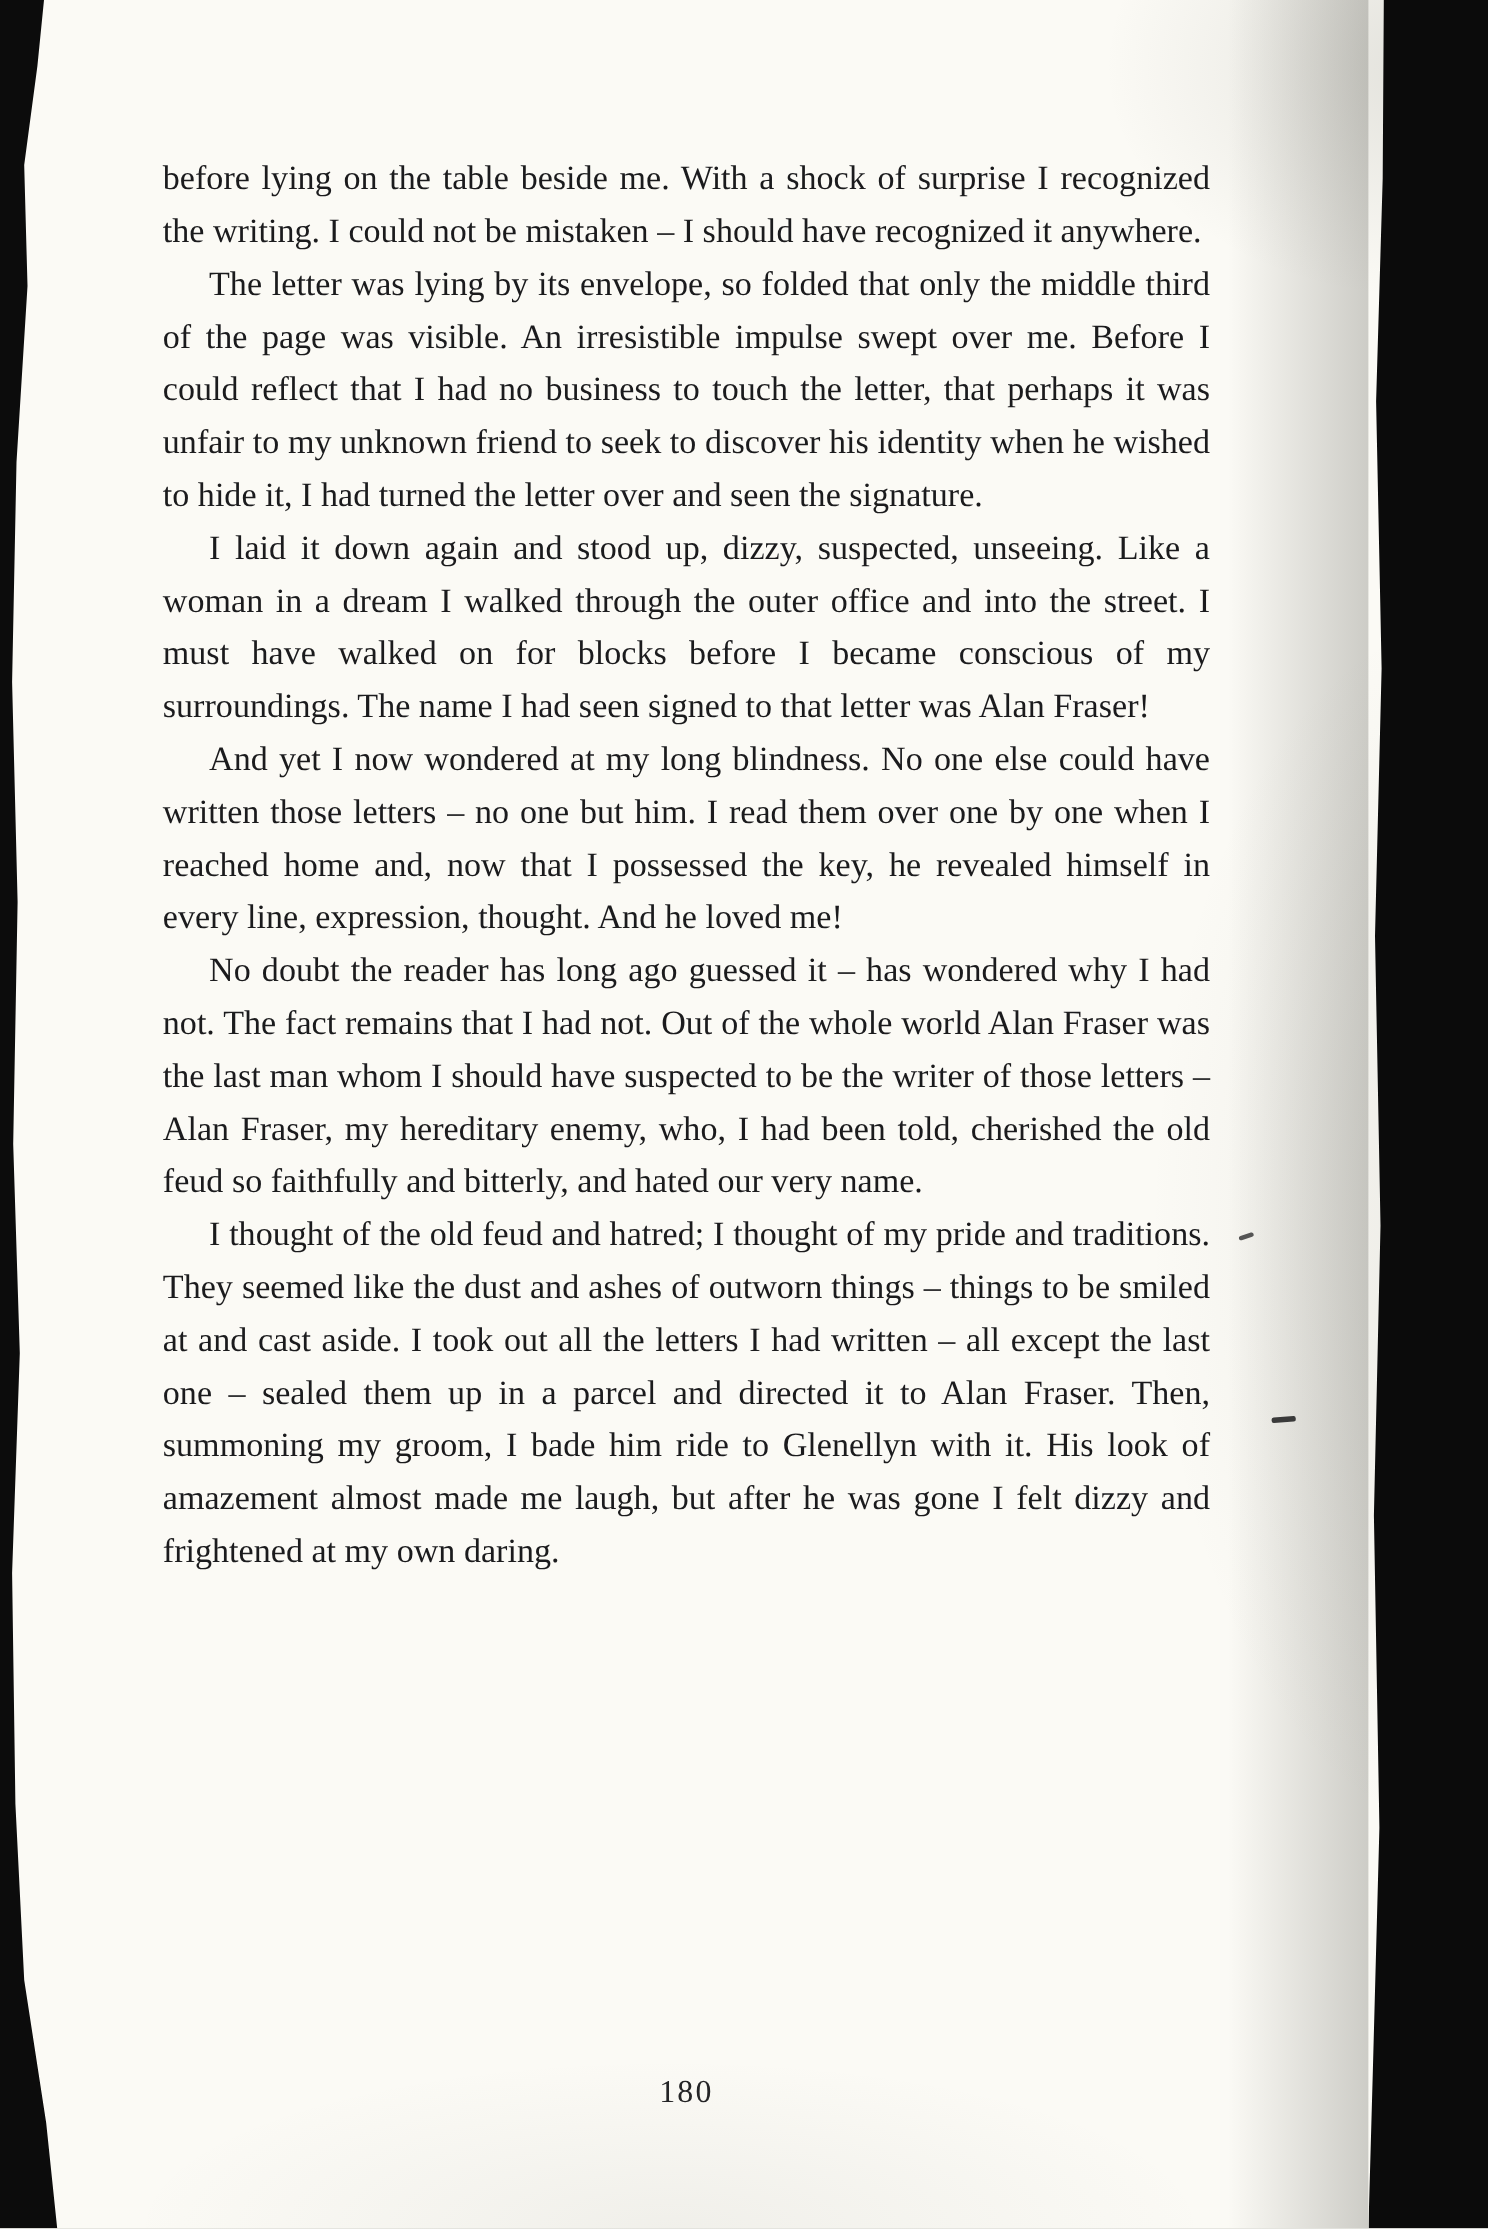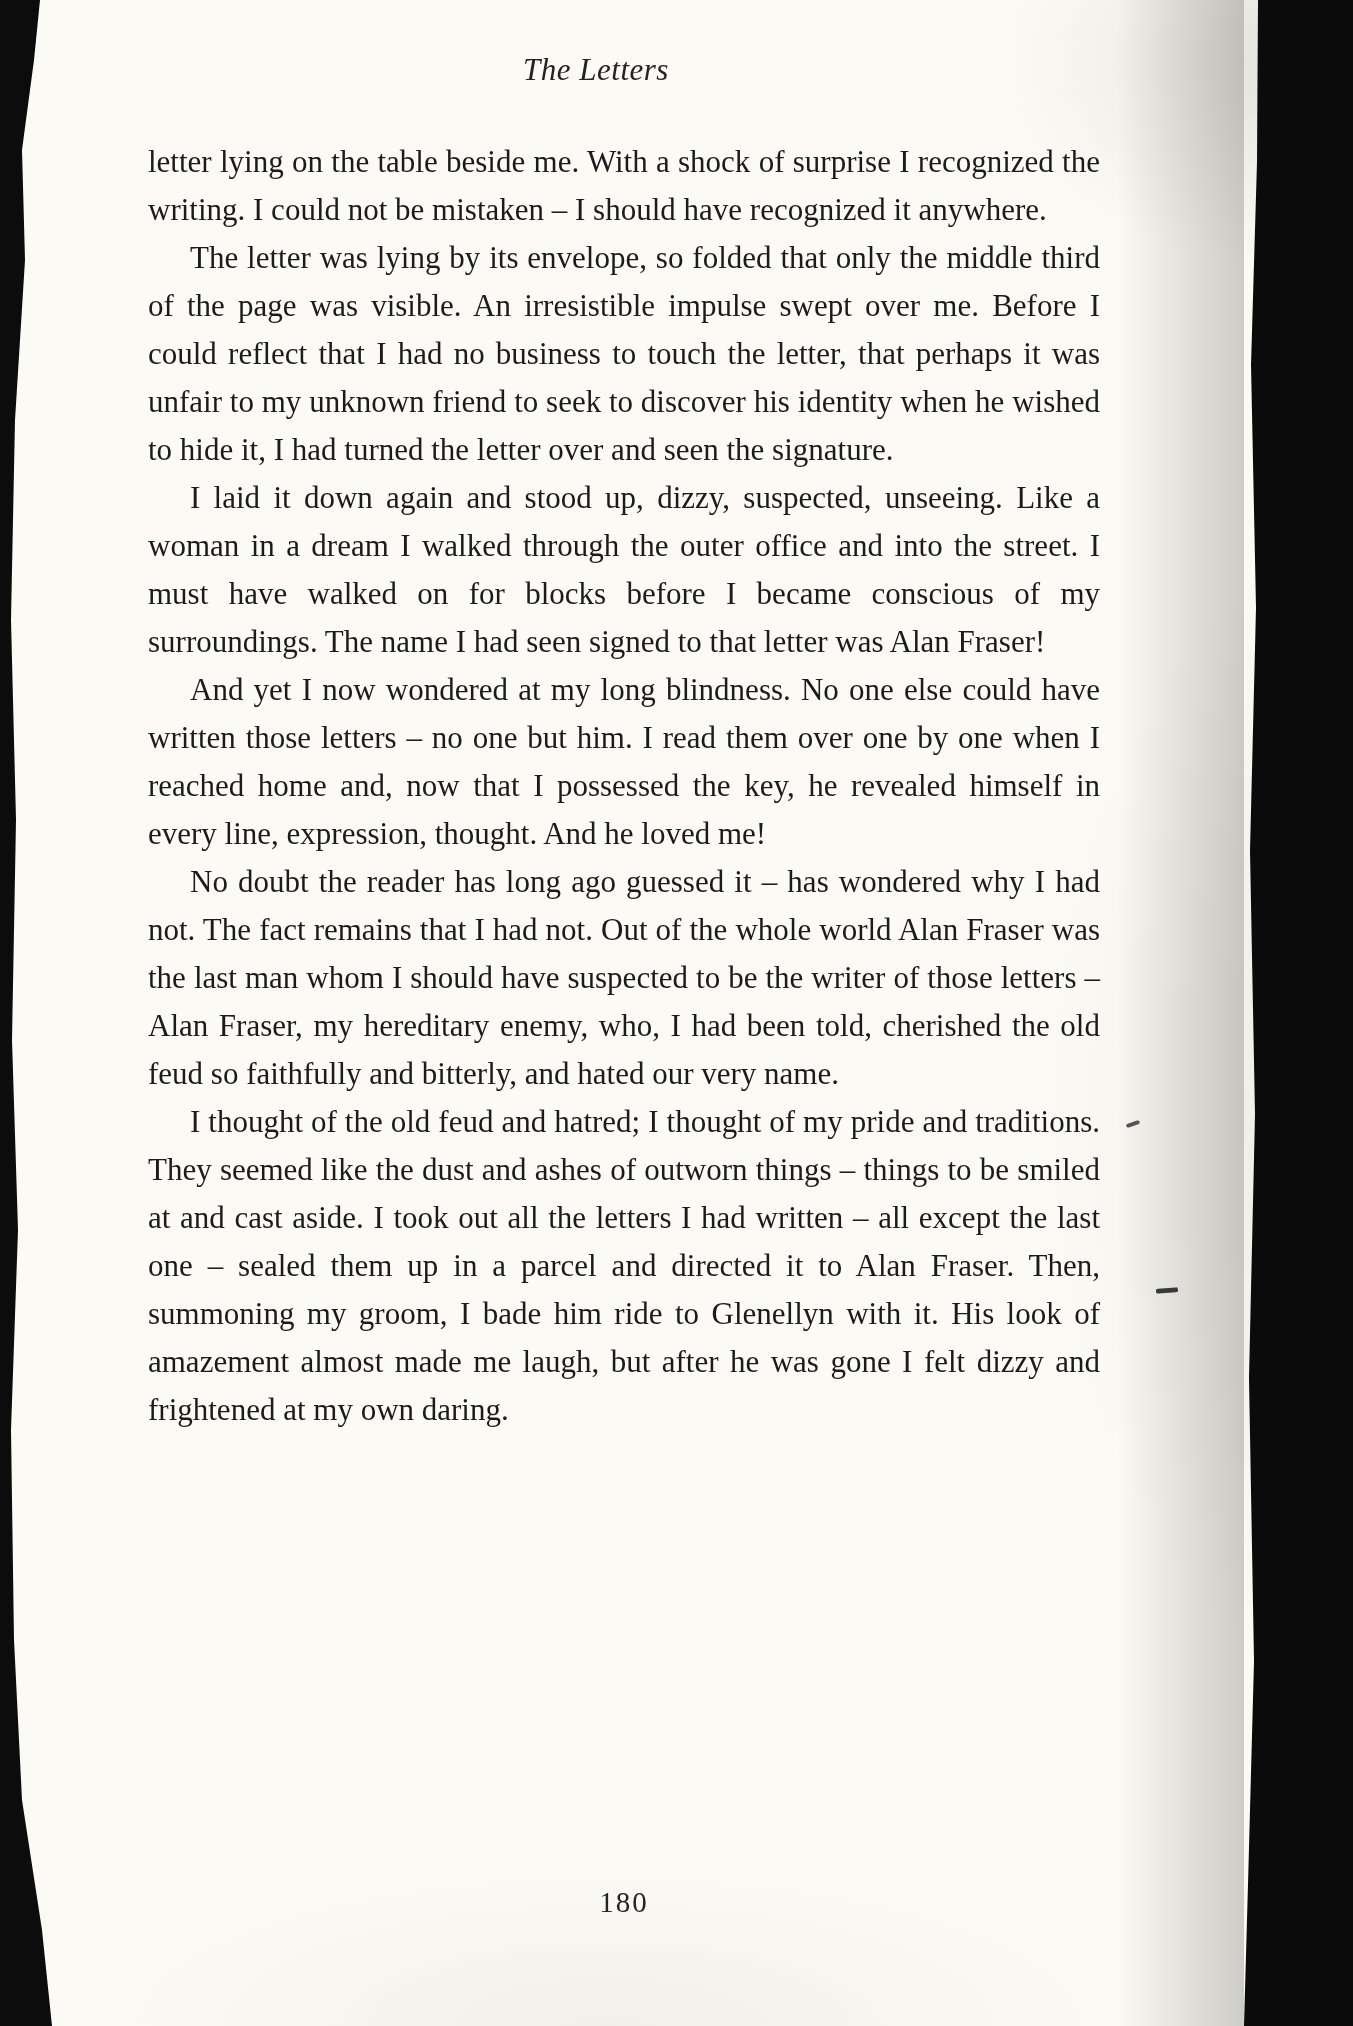--- a/index.html
+++ b/index.html
@@ -105,24 +105,23 @@
 
   <div class="scan-shadow-right"></div>
 
   <svg class="scan-edge-left" viewBox="0 0 60 2026" preserveAspectRatio="none" aria-hidden="true">
     <path d="M0,0 L40,0 L34,60 L22,150 L25,260 L15,420 L11,620 L16,820 L12,1040 L18,1230 L11,1430 L14,1640 L22,1800 L42,1930 L52,2026 L0,2026 Z" fill="#0c0c0c"></path>
   </svg>
 
   <div class="scan-speck speck-1"></div>
   <div class="scan-speck speck-2"></div>
 
-  <div class="running-header">The Letters</div>
 
   <div class="text-block">
-    <p class="first">letter lying on the table beside me. With a shock of surprise I recognized the writing. I could not be mistaken – I should have recognized it anywhere.</p>
+    <p class="first">before lying on the table beside me. With a shock of surprise I recognized the writing. I could not be mistaken – I should have recognized it anywhere.</p>
     <p>The letter was lying by its envelope, so folded that only the middle third of the page was visible. An irresistible impulse swept over me. Before I could reflect that I had no business to touch the letter, that perhaps it was unfair to my unknown friend to seek to discover his identity when he wished to hide it, I had turned the letter over and seen the signature.</p>
     <p>I laid it down again and stood up, dizzy, suspected, unseeing. Like a woman in a dream I walked through the outer office and into the street. I must have walked on for blocks before I became conscious of my surroundings. The name I had seen signed to that letter was Alan Fraser!</p>
     <p>And yet I now wondered at my long blindness. No one else could have written those letters – no one but him. I read them over one by one when I reached home and, now that I possessed the key, he revealed himself in every line, expression, thought. And he loved me!</p>
     <p>No doubt the reader has long ago guessed it – has wondered why I had not. The fact remains that I had not. Out of the whole world Alan Fraser was the last man whom I should have suspected to be the writer of those letters – Alan Fraser, my hereditary enemy, who, I had been told, cherished the old feud so faithfully and bitterly, and hated our very name.</p>
     <p>I thought of the old feud and hatred; I thought of my pride and traditions. They seemed like the dust and ashes of outworn things – things to be smiled at and cast aside. I took out all the letters I had written – all except the last one – sealed them up in a parcel and directed it to Alan Fraser. Then, summoning my groom, I bade him ride to Glenellyn with it. His look of amazement almost made me laugh, but after he was gone I felt dizzy and frightened at my own daring.</p>
   </div>
 
   <div class="page-number">180</div>
 
 </div>

